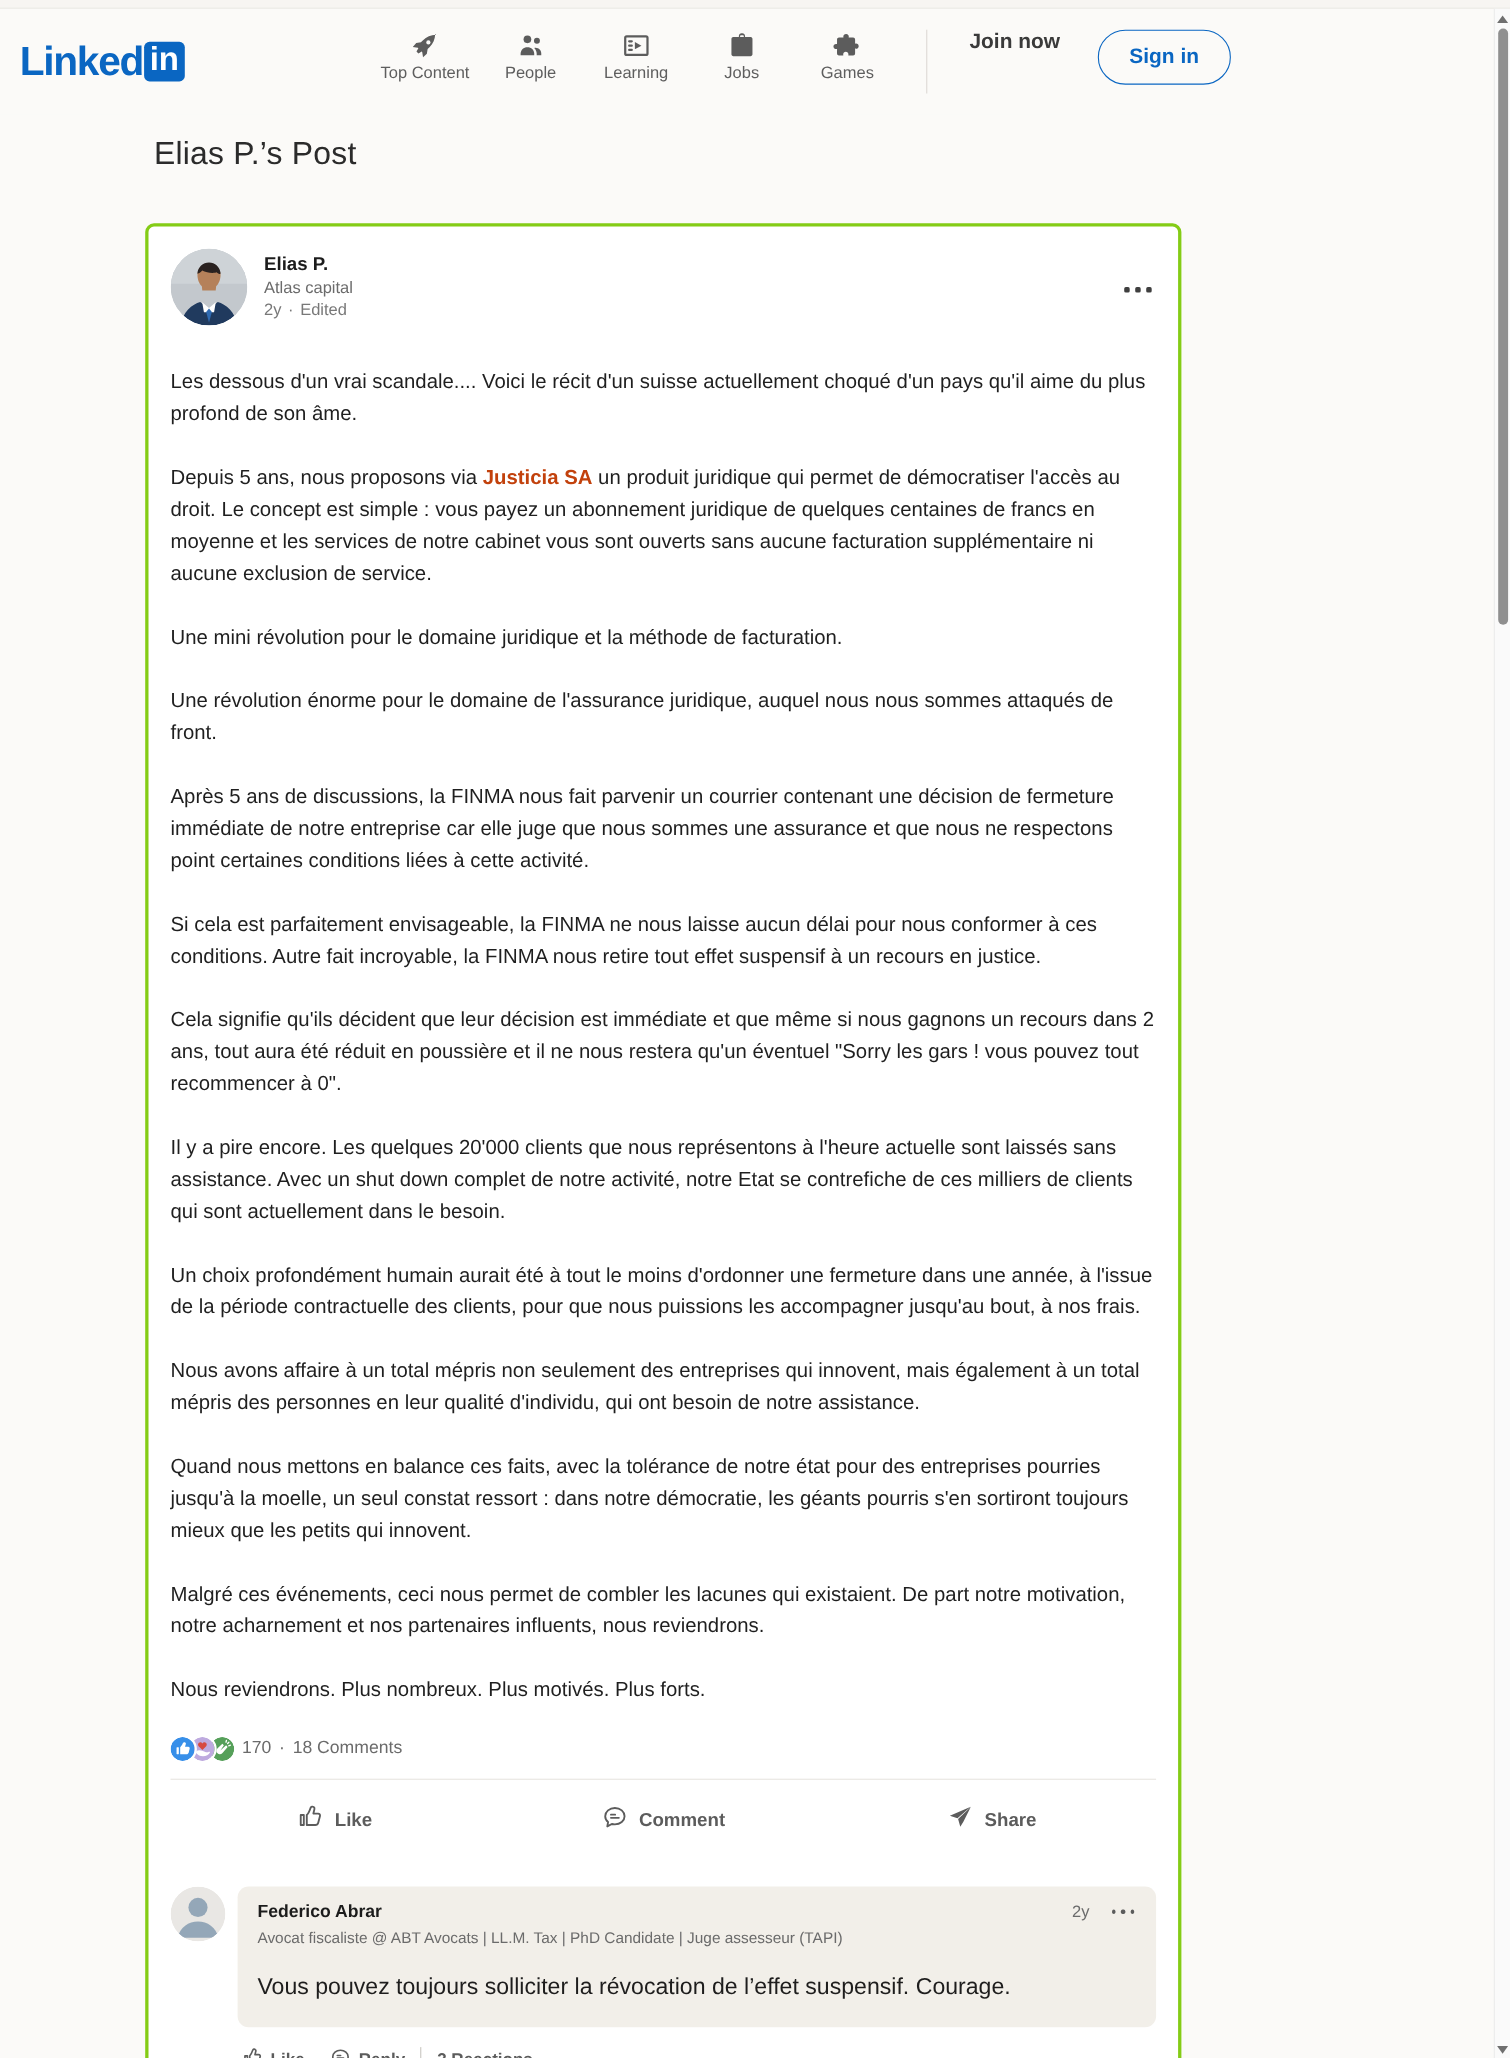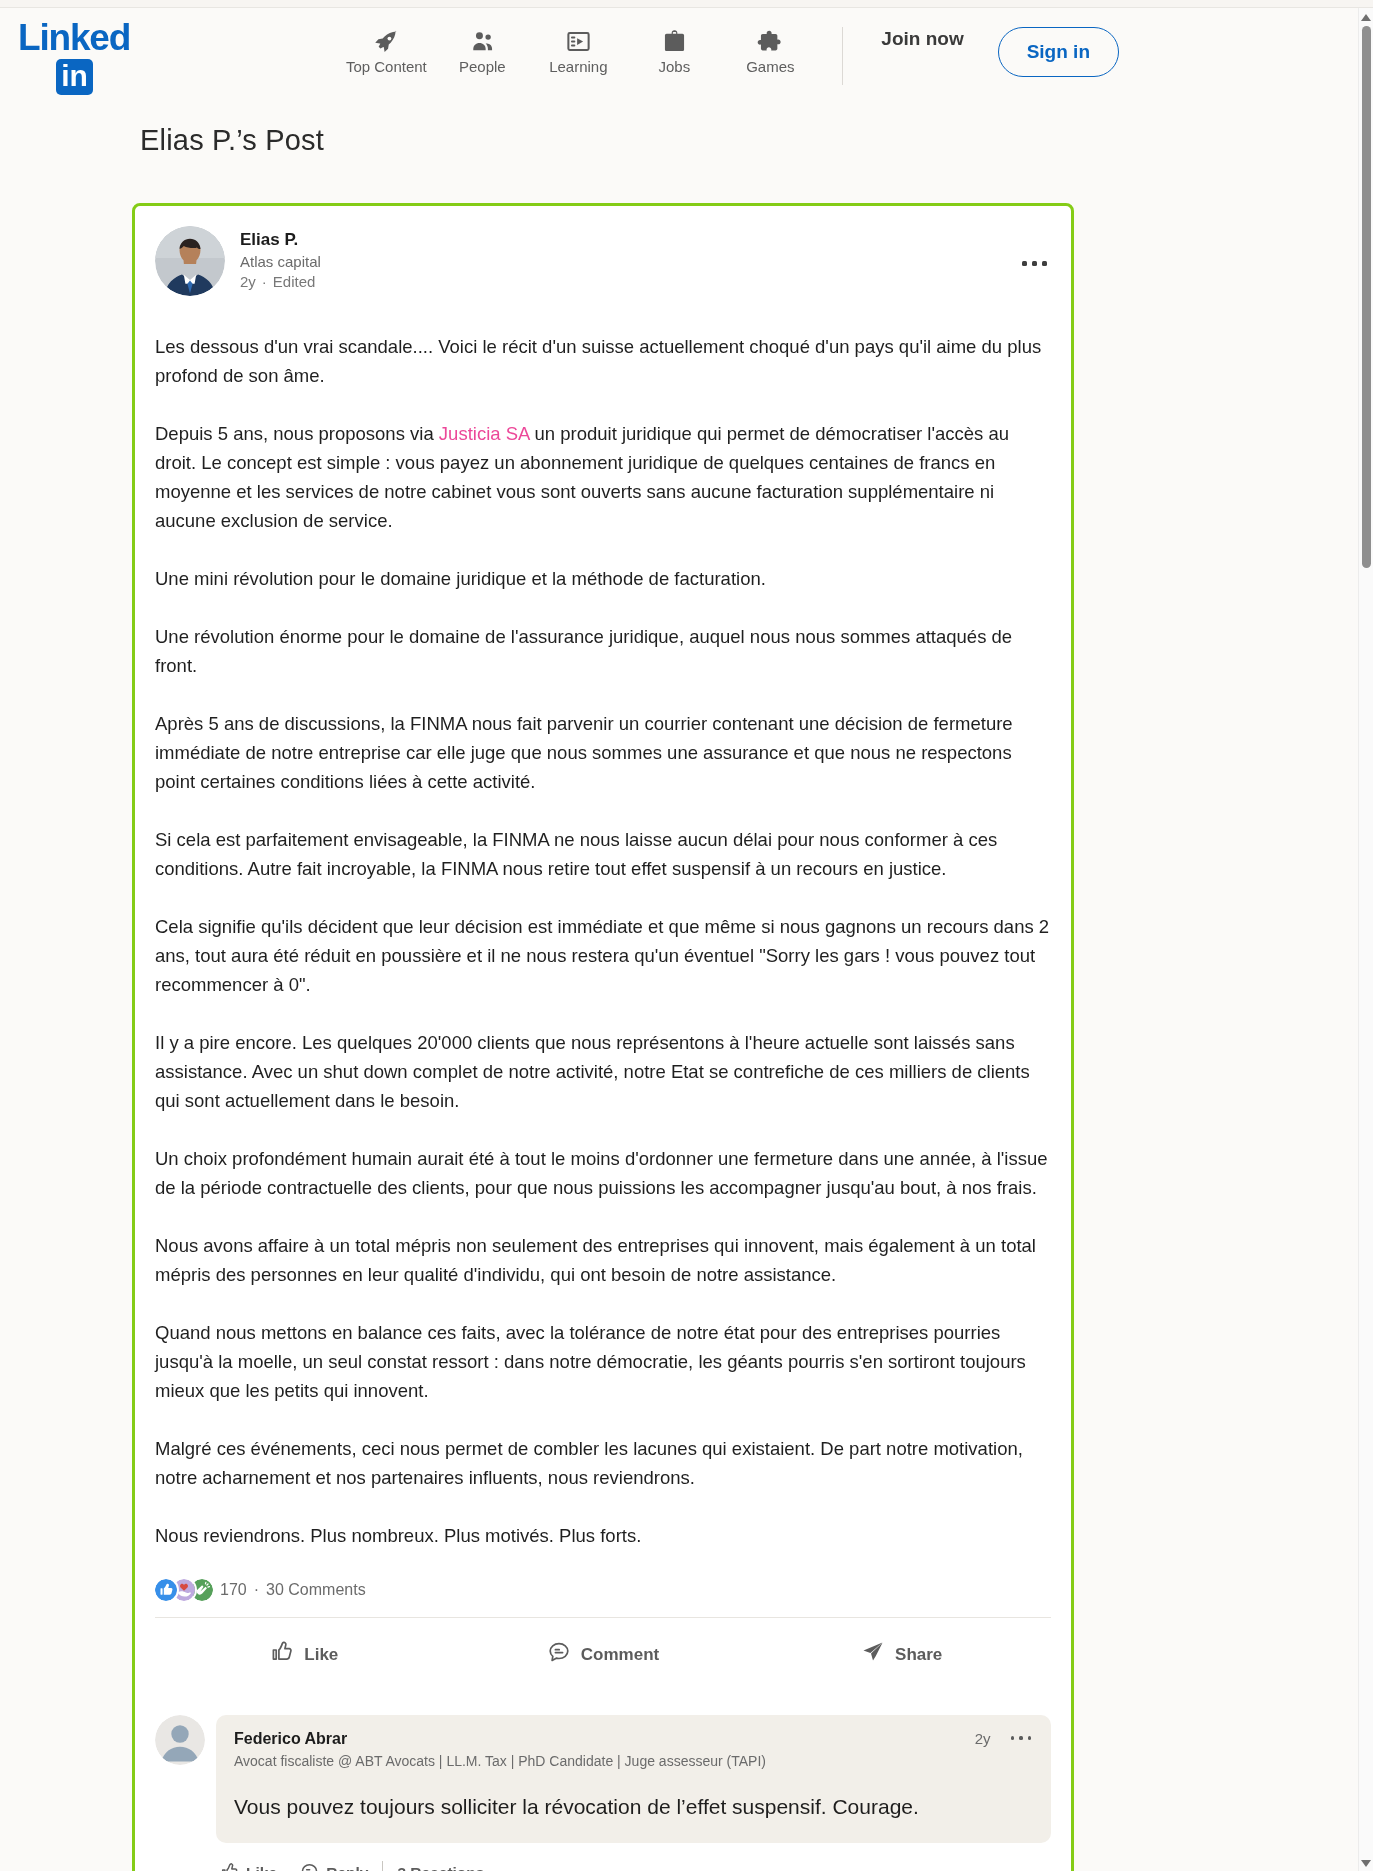--- a/index.html
+++ b/index.html
@@ -7,21 +7,21 @@
   body {
     width:1373px; height:1871px; overflow:hidden; position:relative;
     background:#fbfaf8;
     font-family:"Liberation Sans", sans-serif;
     -webkit-font-smoothing:antialiased;
   }
   .top-strip { height:8px; background:#f7f5f2; border-bottom:1px solid #e8e6e2; }
 
   
   header { display:flex; align-items:center; height:96px; padding-left:18px; background:#fbfaf8; }
-  .logo { display:flex; align-items:center; cursor:pointer;flex-direction:column; }
+  .logo { display:flex; align-items:center; cursor:pointer; }
   .logo-text { color:#0a66c2; font-size:37px; font-weight:700; letter-spacing:-1.2px; }
   .logo-badge { background:#0a66c2; color:#fff; font-size:30px; font-weight:700;
     border-radius:5px; padding:2px 5px 4px; margin-left:1px; line-height:1; }
   nav { display:flex; align-items:flex-start; margin-left:auto; }
   .nav-item { display:flex; flex-direction:column; align-items:center; gap:3px;
     width:96px; color:#5e5e5e; cursor:pointer; background:none; border:none; }
   .nav-icon { height:27px; display:flex; align-items:center; }
   .nav-icon svg { width:27px; height:27px; }
   .nav-label { font-size:15px; color:#5e5e5e; white-space:nowrap; }
   .nav-divider { width:1px; height:58px; background:#dcd9d5; margin:0 10px 0 24px; }
@@ -41,21 +41,21 @@
   .avatar { width:70px; height:70px; border-radius:50%; overflow:hidden; flex:none; cursor:pointer; }
   .author-name { font-size:17px; font-weight:700; color:#1c1c1c; margin-top:4px; cursor:pointer; }
   .author-subtitle { font-size:15px; color:#6b6b6b; margin-top:3px; }
   .author-meta { font-size:15px; color:#787878; margin-top:3px; display:flex; gap:6px; }
   .post-menu { margin-left:auto; margin-top:28px; background:none; border:none; cursor:pointer; padding:4px; height:18px; }
   .dots { display:flex; gap:5px; }
   .dots i { width:5px; height:5px; background:#3f3f3f; border-radius:1.5px; display:block; }
 
   .post-body { margin-top:36px; font-size:18.5px; line-height:29px; color:rgba(0,0,0,.88); }
   .post-body p { margin:0 0 29px; }
-  .inline-link { color:#ec4899; font-weight:400; text-decoration:none; cursor:pointer; }
+  .inline-link { color:#c2410c; font-weight:700; text-decoration:none; cursor:pointer; }
 
   .social-counts { display:flex; align-items:center; gap:7px; margin-top:20px; padding-bottom:16px;
     font-size:16px; color:#6b6b6b; cursor:pointer; }
   .reaction-stack { display:flex; align-items:center; }
   .reaction-stack span { display:flex; }
   .reaction-stack svg { width:22px; height:22px; border-radius:50%; }
   .reaction-stack span + span { margin-left:-4px; }
   .reaction-stack span:nth-child(1){ z-index:3; } .reaction-stack span:nth-child(2){ z-index:2; }
   .rim { outline:2px solid #fff; border-radius:50%; }
 
@@ -235,21 +235,21 @@
         <span class="rim">
           <svg viewBox="0 0 16 16">
               <circle cx="8" cy="8" r="8" fill="#56a05a"></circle>
               <path fill="#fff" d="M4.8 7.6l3.3-3.1 1 1.1-2.3 3.4 3.8-3.4 1 1.1-3.4 3.9c-.9 1-2.4 1.1-3.3.2-1-.9-1-2.3-.1-3.2z"></path>
               <path stroke="#fff" stroke-width=".9" stroke-linecap="round" fill="none" d="M11.6 4.4l.8-.8M12.3 5.9l1.1-.4M10.5 3.5l.3-1.1"></path>
             </svg>
         </span>
       </span>
       <span>170</span>
       <span>·</span>
-      <span>30 Comments</span>
+      <span>18 Comments</span>
     </div>
 
     <div class="post-divider"></div>
 
     <div class="action-bar">
       <button class="action-btn">
         <span>
           <svg viewBox="0 0 24 24" fill="none" stroke="#5c5c5c" stroke-width="1.7" stroke-linejoin="round">
               <path d="M12.4 3.4c.5-1.1 1.9-1.4 2.8-.6.6.5.9 1.3.6 2.1l-.9 3.8h4.4c1.1 0 1.9 1.1 1.6 2.2l-1.6 6.1c-.3 1.2-1.4 2.1-2.7 2.1H8.9V10c1.5-1.2 2.6-4 3.5-6.6z"></path>
               <path d="M6.2 10H3.4v9.1h2.8z"></path>

